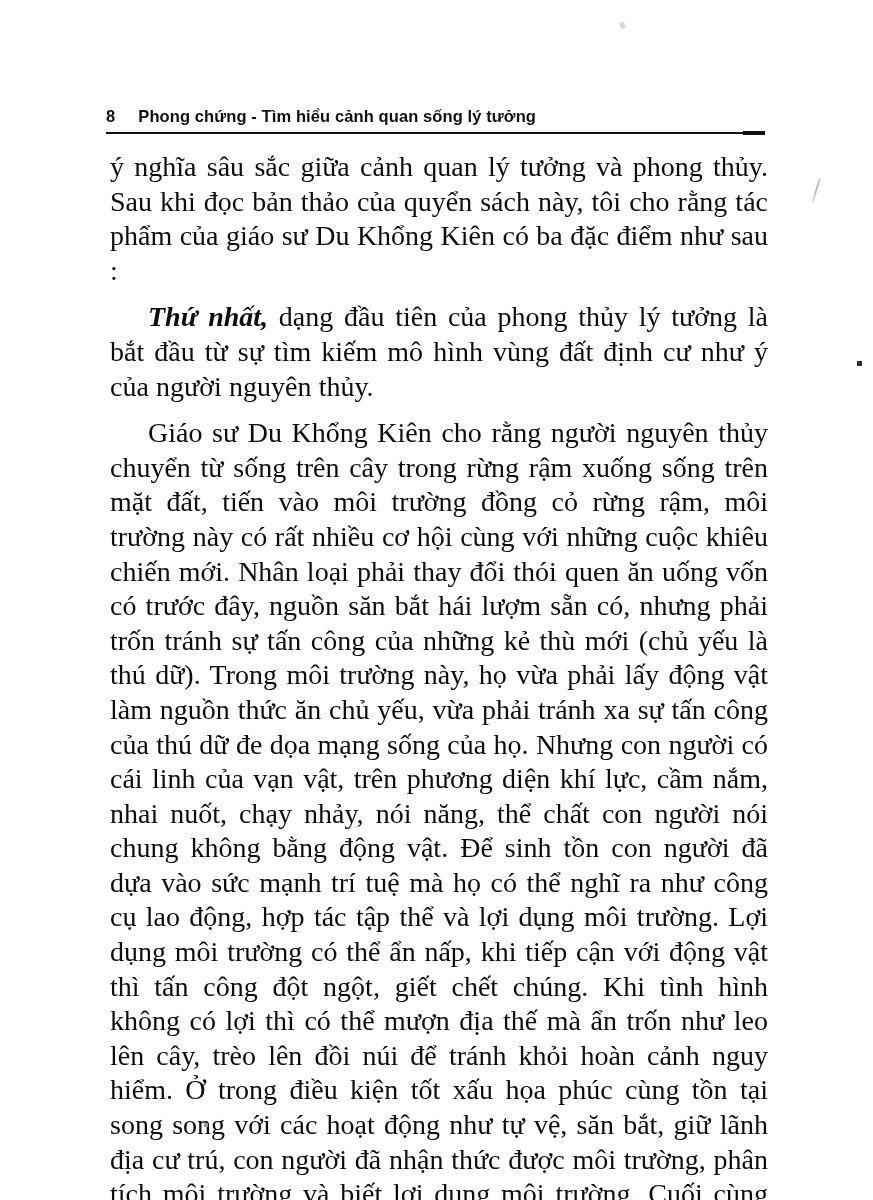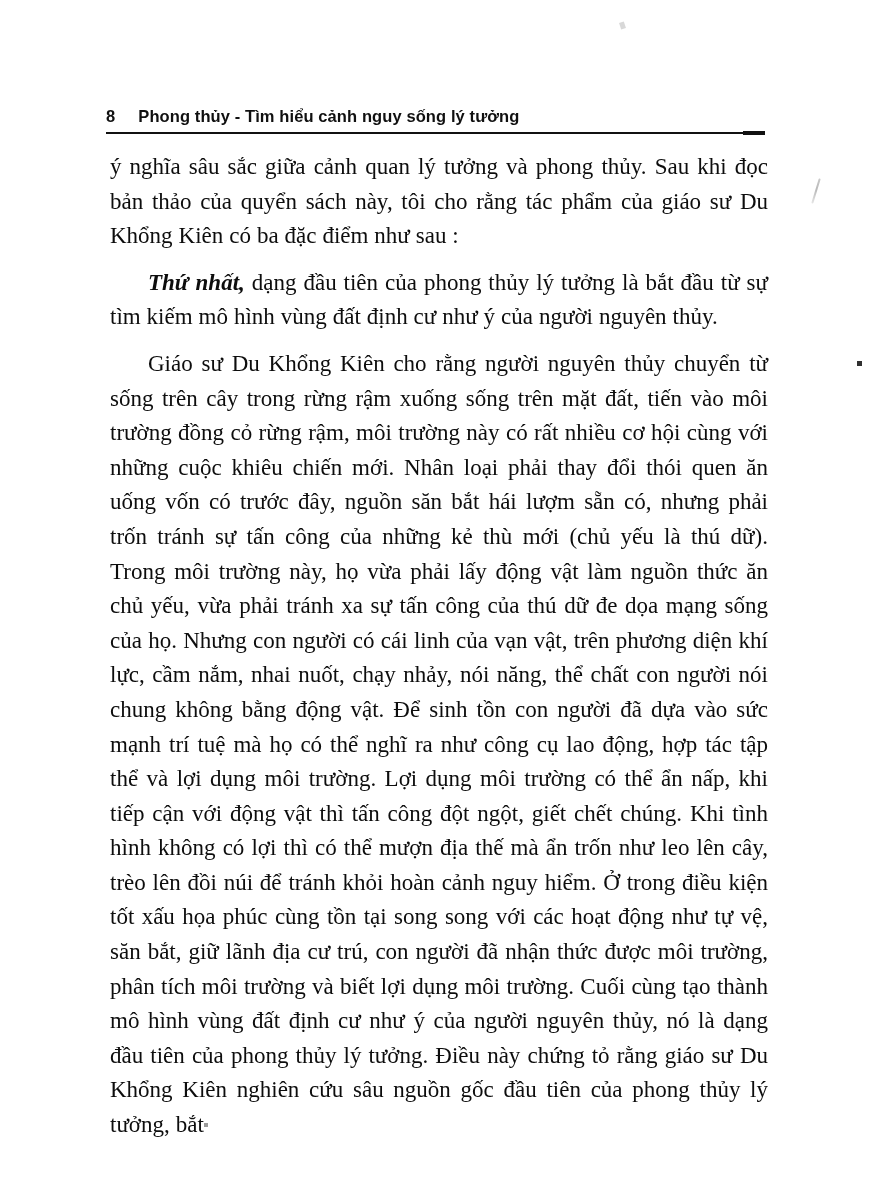--- a/index.html
+++ b/index.html
@@ -58,21 +58,21 @@
 
   
   .body {
     position: absolute;
     left: 110px;
     top: 150px;
     width: 658px;
   }
   p.para {
     margin: 0;
-    font-size: 23px;
+    font-size: 28px;
     line-height: 34.6px;
     text-align: justify;
     text-align-last: left;
     word-spacing: 0.2px;
   }
   p.indent {
     text-indent: 38px;
   }
   p.gap-small {
     margin-top: 12px;
@@ -120,21 +120,21 @@
   }
 </style>
 </head>
 <body>
 
 <div class="page">
 
   <div class="header">
     <div class="header-line">
       <span class="page-number">8</span>
-      <span>Phong thủy - Tìm hiểu cảnh nguy sống lý tưởng</span>
+      <span>Phong chứng - Tìm hiểu cảnh quan sống lý tưởng</span>
     </div>
     <div class="header-rule"></div>
   </div>
 
   <div class="body">
 
     <p class="para">ý nghĩa sâu sắc giữa cảnh quan lý tưởng và phong thủy. Sau khi đọc bản thảo của quyển sách này, tôi cho rằng tác phẩm của giáo sư Du Khổng Kiên có ba đặc điểm như sau :</p>
 
     <p class="para indent gap-small"><span class="lead">Thứ nhất,</span><span> dạng đầu tiên của phong thủy lý tưởng là bắt đầu từ sự tìm kiếm mô hình vùng đất định cư như ý của người nguyên thủy.</span></p>
 

